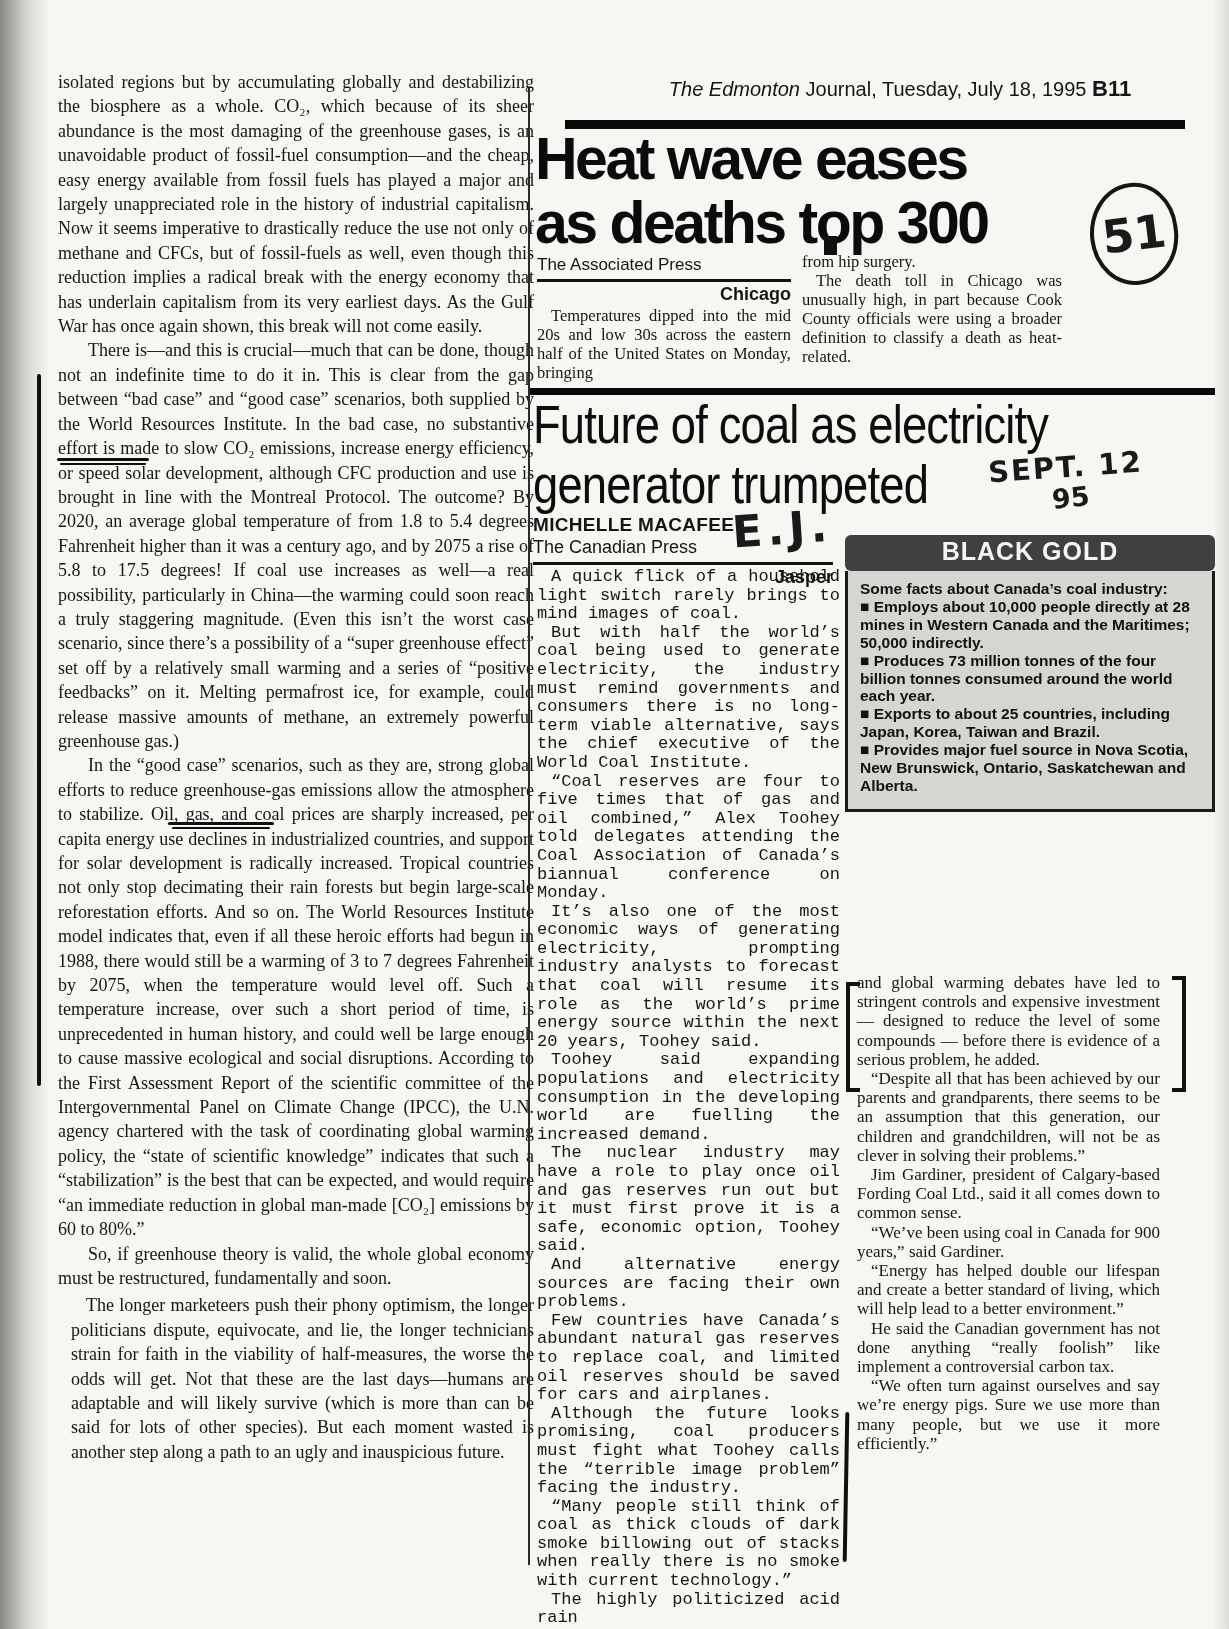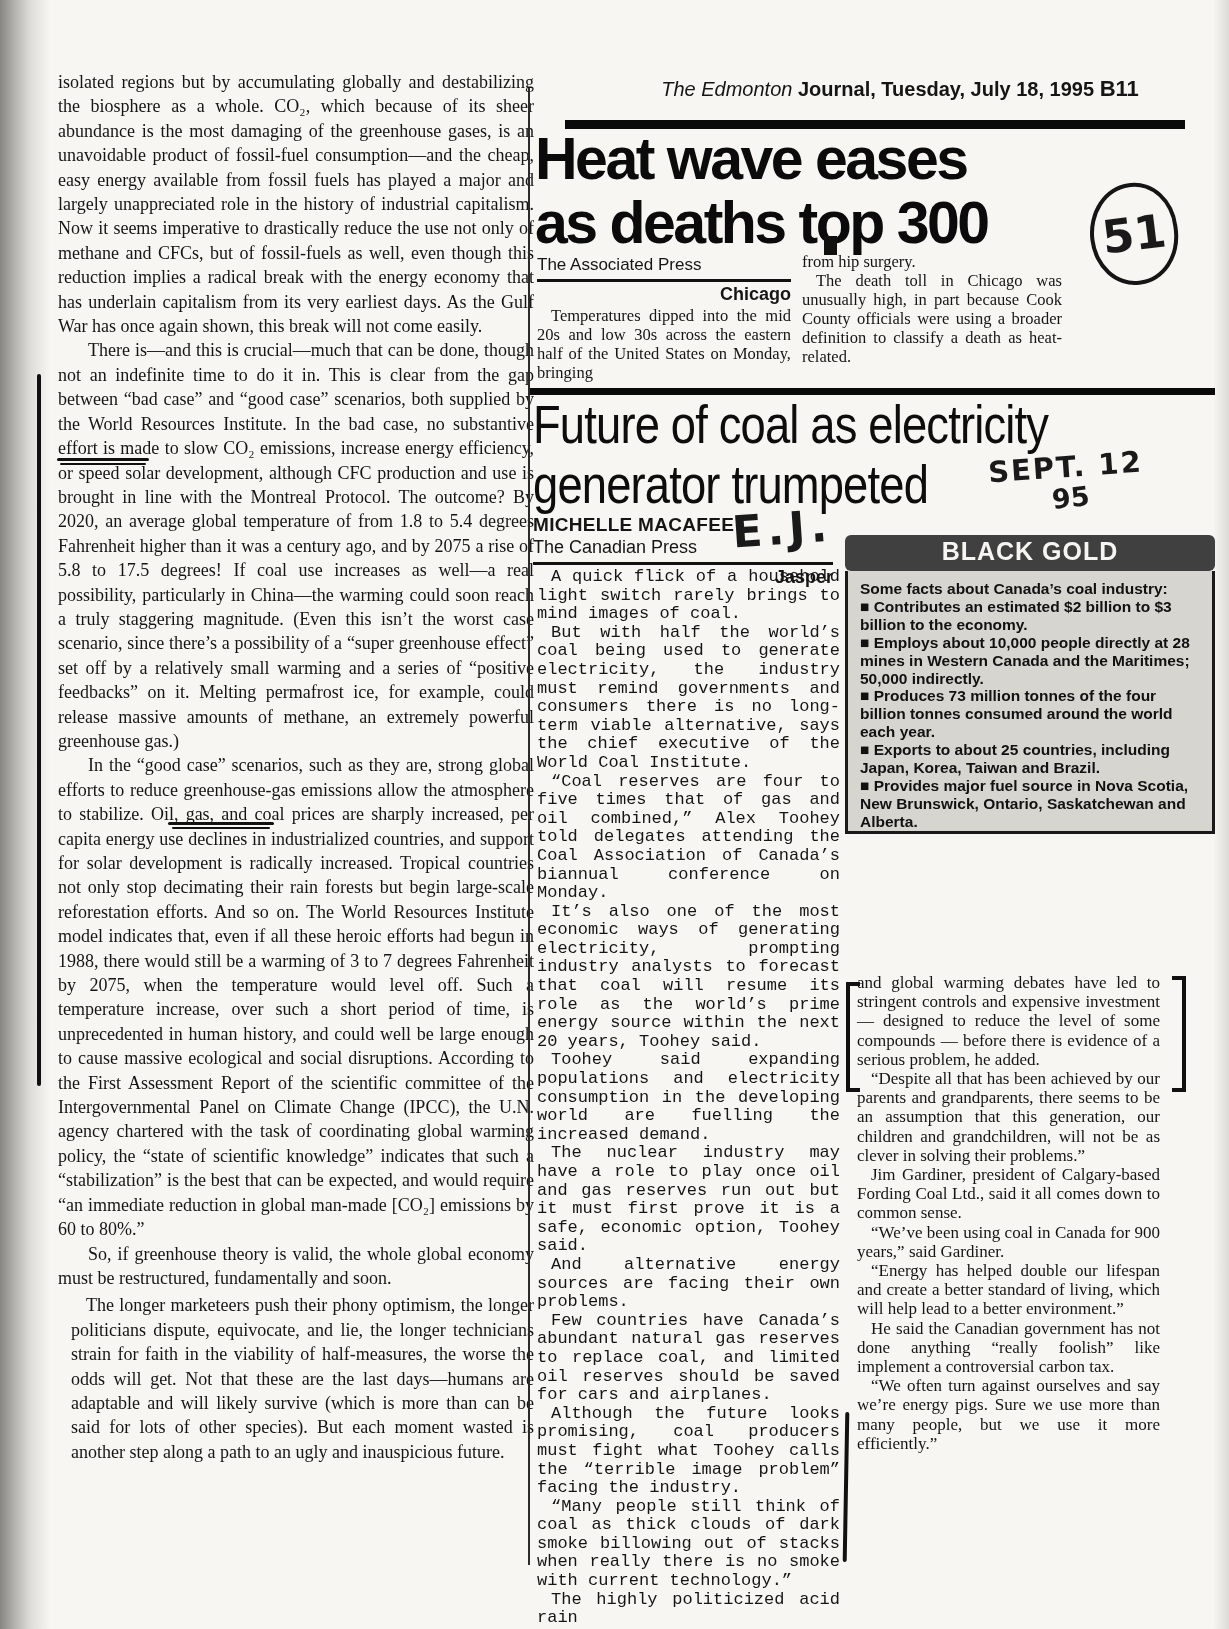--- a/index.html
+++ b/index.html
@@ -31,21 +31,21 @@
   .uline { position:absolute; height:3px; background:#101010; border-radius:2px; }
 
   
   .clip-divider { position:absolute; left:528px; top:88px; width:2px; height:1477px; background:#2b2b2b; }
 
   .masthead {
     position:absolute; left:600px; top:76px; width:600px; text-align:center;
     font-family:"Liberation Sans", sans-serif; font-size:20px; white-space:nowrap;
   }
   .mast-italic { font-style:italic; font-weight:400; }
-  .mast-bold { font-weight:700; }
+  .mast-bold { font-weight:400; }
   .mast-page { font-weight:700; font-size:22px; }
   .mast-rule { position:absolute; left:565px; top:120px; width:620px; height:9px; background:#0a0a0a; }
 
   .heat-headline {
     position:absolute; left:535px; top:127px; width:690px;
     font-family:"Liberation Sans", sans-serif; font-weight:700;
     font-size:59px; line-height:64px; letter-spacing:-2.5px; color:#0b0b0b;
   }
   .annot { font-family:"DejaVu Sans", sans-serif; font-weight:700; color:#1a1a1a; }
   .annot-51 {
@@ -87,21 +87,21 @@
   
   .black-gold { position:absolute; left:845px; top:535px; width:370px; }
   .bg-header {
     background:#404040; color:#f6f5f1; font-family:"Liberation Sans", sans-serif;
     font-weight:700; font-size:25px; text-align:center; letter-spacing:1px;
     padding:2px 0 5px;
     border-radius:6px;
   }
   .bg-body {
     background:#d7d5cf; border:3px solid #1a1a1a; border-top:none;
-    padding:9px 12px 0;
+    padding:9px 12px 14px;
     font-family:"Liberation Sans", sans-serif; font-weight:700;
     font-size:15.5px; line-height:17.9px; color:#111;
   }
   .bg-body p { margin:0; }
 
   
   .hbracket { position:absolute; width:10px; }
   .hbracket.left  { border-left:4px solid #111; border-top:4px solid #111; border-bottom:4px solid #111; }
   .hbracket.right { border-right:4px solid #111; border-top:4px solid #111; border-bottom:4px solid #111; }
   .hline-v { position:absolute; width:4px; background:#111; border-radius:2px; }
@@ -169,21 +169,20 @@
   <div class="name">MICHELLE MACAFEE</div>
   <div class="org">The Canadian Press</div>
   <div class="byline-rule"></div>
   <div class="dateline">Jasper</div>
 </div>
 
 <div class="black-gold">
   <div class="bg-header">BLACK GOLD</div>
   <div class="bg-body">
     <p>Some facts about Canada’s coal industry:</p>
-    <p>■ Contributes an estimated $2 billion to $3 billion to the economy.</p>
     <p>■ Employs about 10,000 people directly at 28 mines in Western Canada and the Maritimes; 50,000 indirectly.</p>
     <p>■ Produces 73 million tonnes of the four billion tonnes consumed around the world each year.</p>
     <p>■ Exports to about 25 countries, including Japan, Korea, Taiwan and Brazil.</p>
     <p>■ Provides major fuel source in Nova Scotia, New Brunswick, Ontario, Saskatchewan and Alberta.</p>
   </div>
 </div>
 
 <div class="coal-col1 news-body">
   <p>A quick flick of a household light switch rarely brings to mind images of coal.</p>
   <p>But with half the world’s coal being used to generate electricity, the industry must remind governments and consumers there is no long-term viable alternative, says the chief executive of the World Coal Institute.</p>

